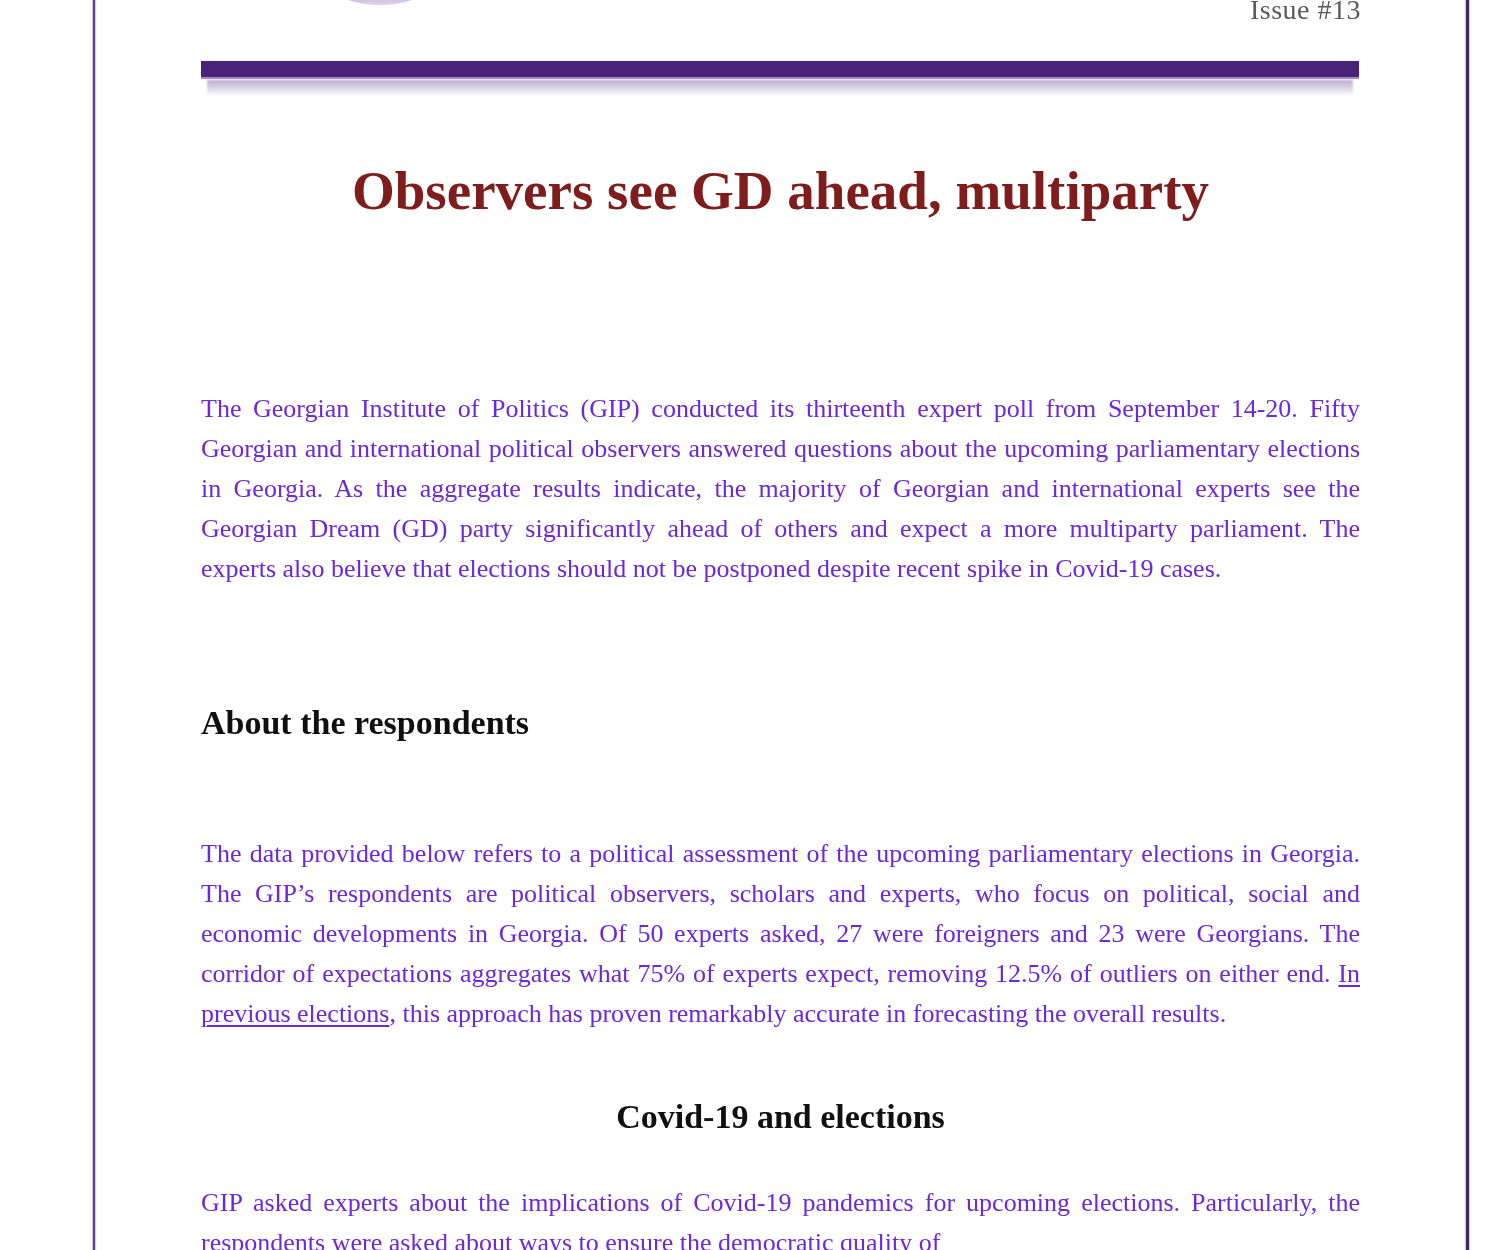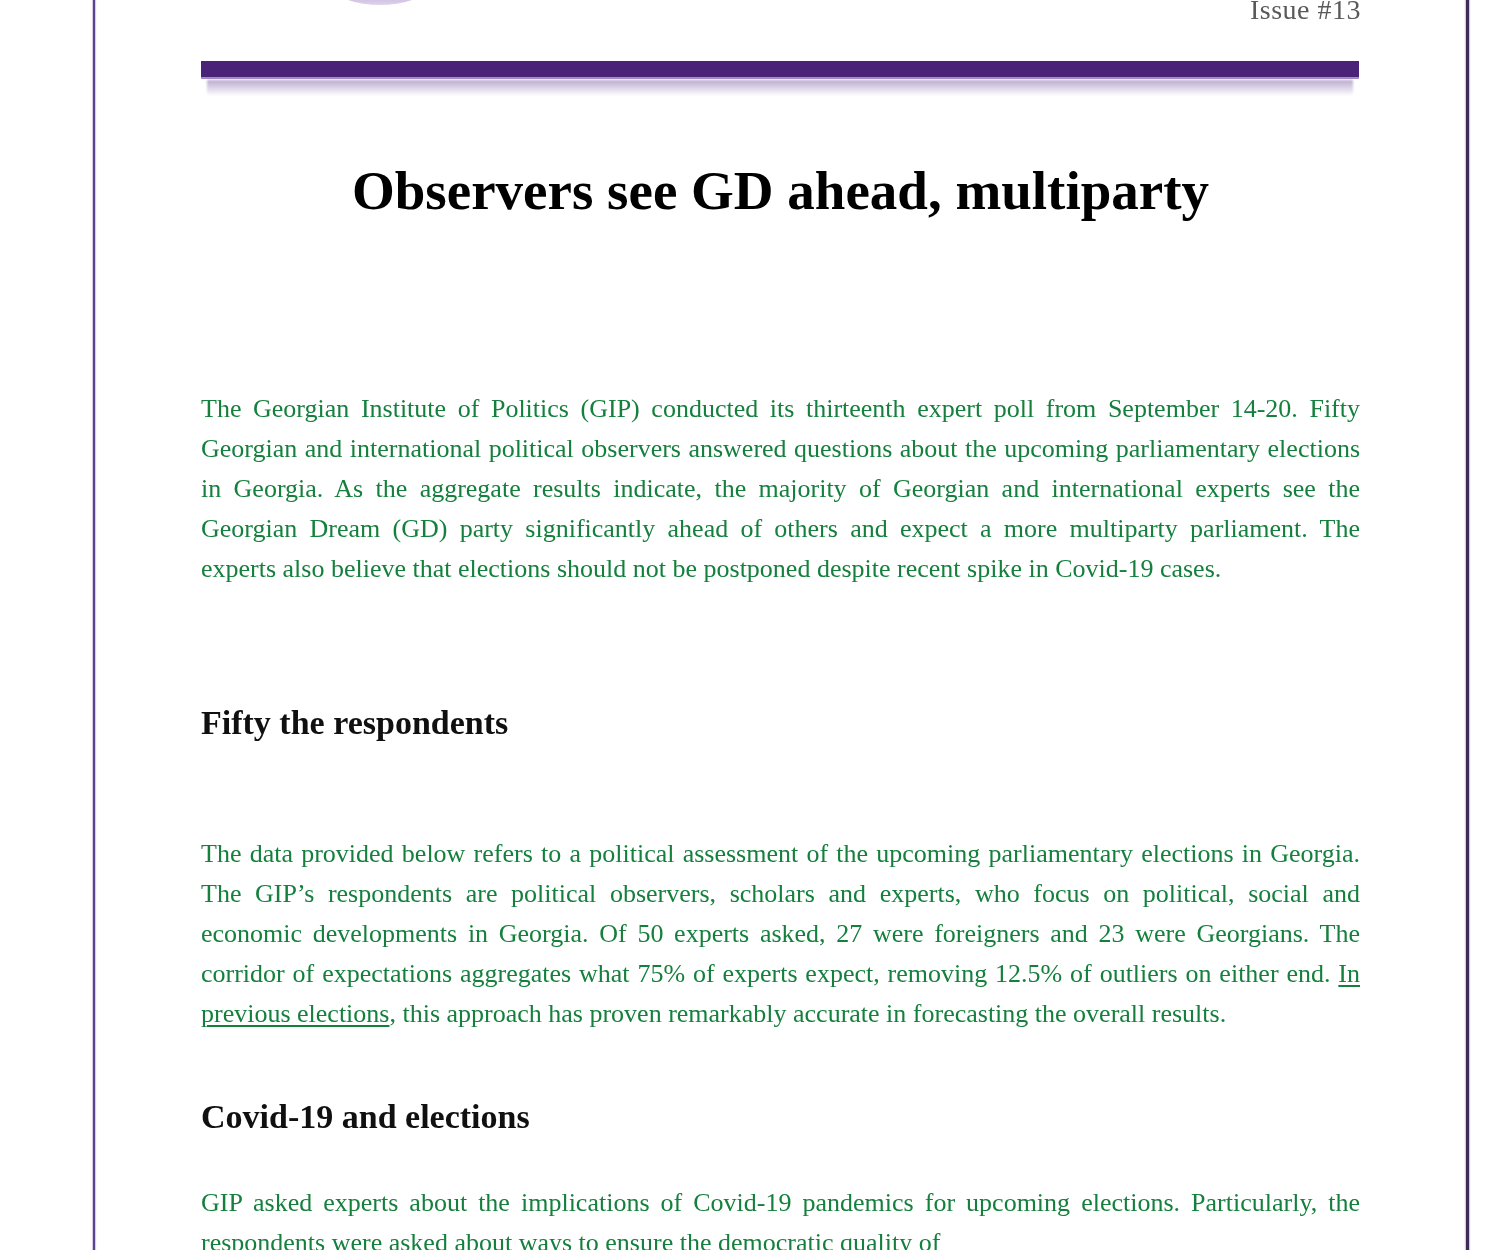--- a/index.html
+++ b/index.html
@@ -47,41 +47,41 @@
   }
   .bar-reflection {
     position: absolute; left: 176px; top: 80px; width: 1146px; height: 16px;
     background: linear-gradient(to bottom, rgba(118, 88, 160, 0.50), rgba(118, 88, 160, 0));
     filter: blur(1px);
   }
 
   .title {
     position: absolute; left: 170px; top: 150px; width: 1159px;
     margin: 0; text-align: center;
-    font-size: 55px; line-height: 82px; font-weight: bold; color: #000000;
+    font-size: 55px; line-height: 82px; font-weight: bold; color: #7f1d1d;
   }
   .title .tl { display: block; }
 
   .body {
     position: absolute; left: 170px; width: 1159px;
     margin: 0;
-    font-size: 26px; line-height: 40px; color: #15803d;
+    font-size: 26px; line-height: 40px; color: #6d28d9;
     text-align: justify;
   }
   .p1 { top: 389px; }
   .p2 { top: 834px; }
   .p3 { top: 1183px; }
 
   .sec-heading {
     position: absolute; left: 170px; width: 1159px;
     margin: 0;
     font-size: 34px; line-height: 40px; font-weight: bold; color: #101010;
   }
   .h-about { top: 703px; }
-  .h-covid { top: 1097px; }
+  .h-covid { top: 1097px; text-align: center; }
 
   .doclink {
     color: inherit;
     text-decoration: underline;
     text-decoration-thickness: 2px;
     text-underline-offset: 3px;
     cursor: pointer;
   }
 </style>
 </head>
@@ -98,21 +98,21 @@
 
   <div class="bar"></div>
   <div class="bar-reflection"></div>
 
   <h1 class="title">
     <span class="tl">Observers see GD ahead, multiparty</span>
   </h1>
 
   <p class="body p1">The Georgian Institute of Politics (GIP) conducted its thirteenth expert poll from September 14-20. Fifty Georgian and international political observers answered questions about the upcoming parliamentary elections in Georgia. As the aggregate results indicate, the majority of Georgian and international experts see the Georgian Dream (GD) party significantly ahead of others and expect a more multiparty parliament. The experts also believe that elections should not be postponed despite recent spike in Covid-19 cases.</p>
 
-  <h2 class="sec-heading h-about">Fifty the respondents</h2>
+  <h2 class="sec-heading h-about">About the respondents</h2>
 
   <p class="body p2"><span>The data provided below refers to a political assessment of the upcoming parliamentary elections in Georgia. The GIP’s respondents are political observers, scholars and experts, who focus on political, social and economic developments in Georgia. Of 50 experts asked, 27 were foreigners and 23 were Georgians. The corridor of expectations aggregates what 75% of experts expect, removing 12.5% of outliers on either end. </span><a class="doclink">In previous elections</a><span>, this approach has proven remarkably accurate in forecasting the overall results.</span></p>
 
   <h2 class="sec-heading h-covid">Covid-19 and elections</h2>
 
   <p class="body p3">GIP asked experts about the implications of Covid-19 pandemics for upcoming elections. Particularly, the respondents were asked about ways to ensure the democratic quality of</p>
 
 </div>
 
 </body></html>

